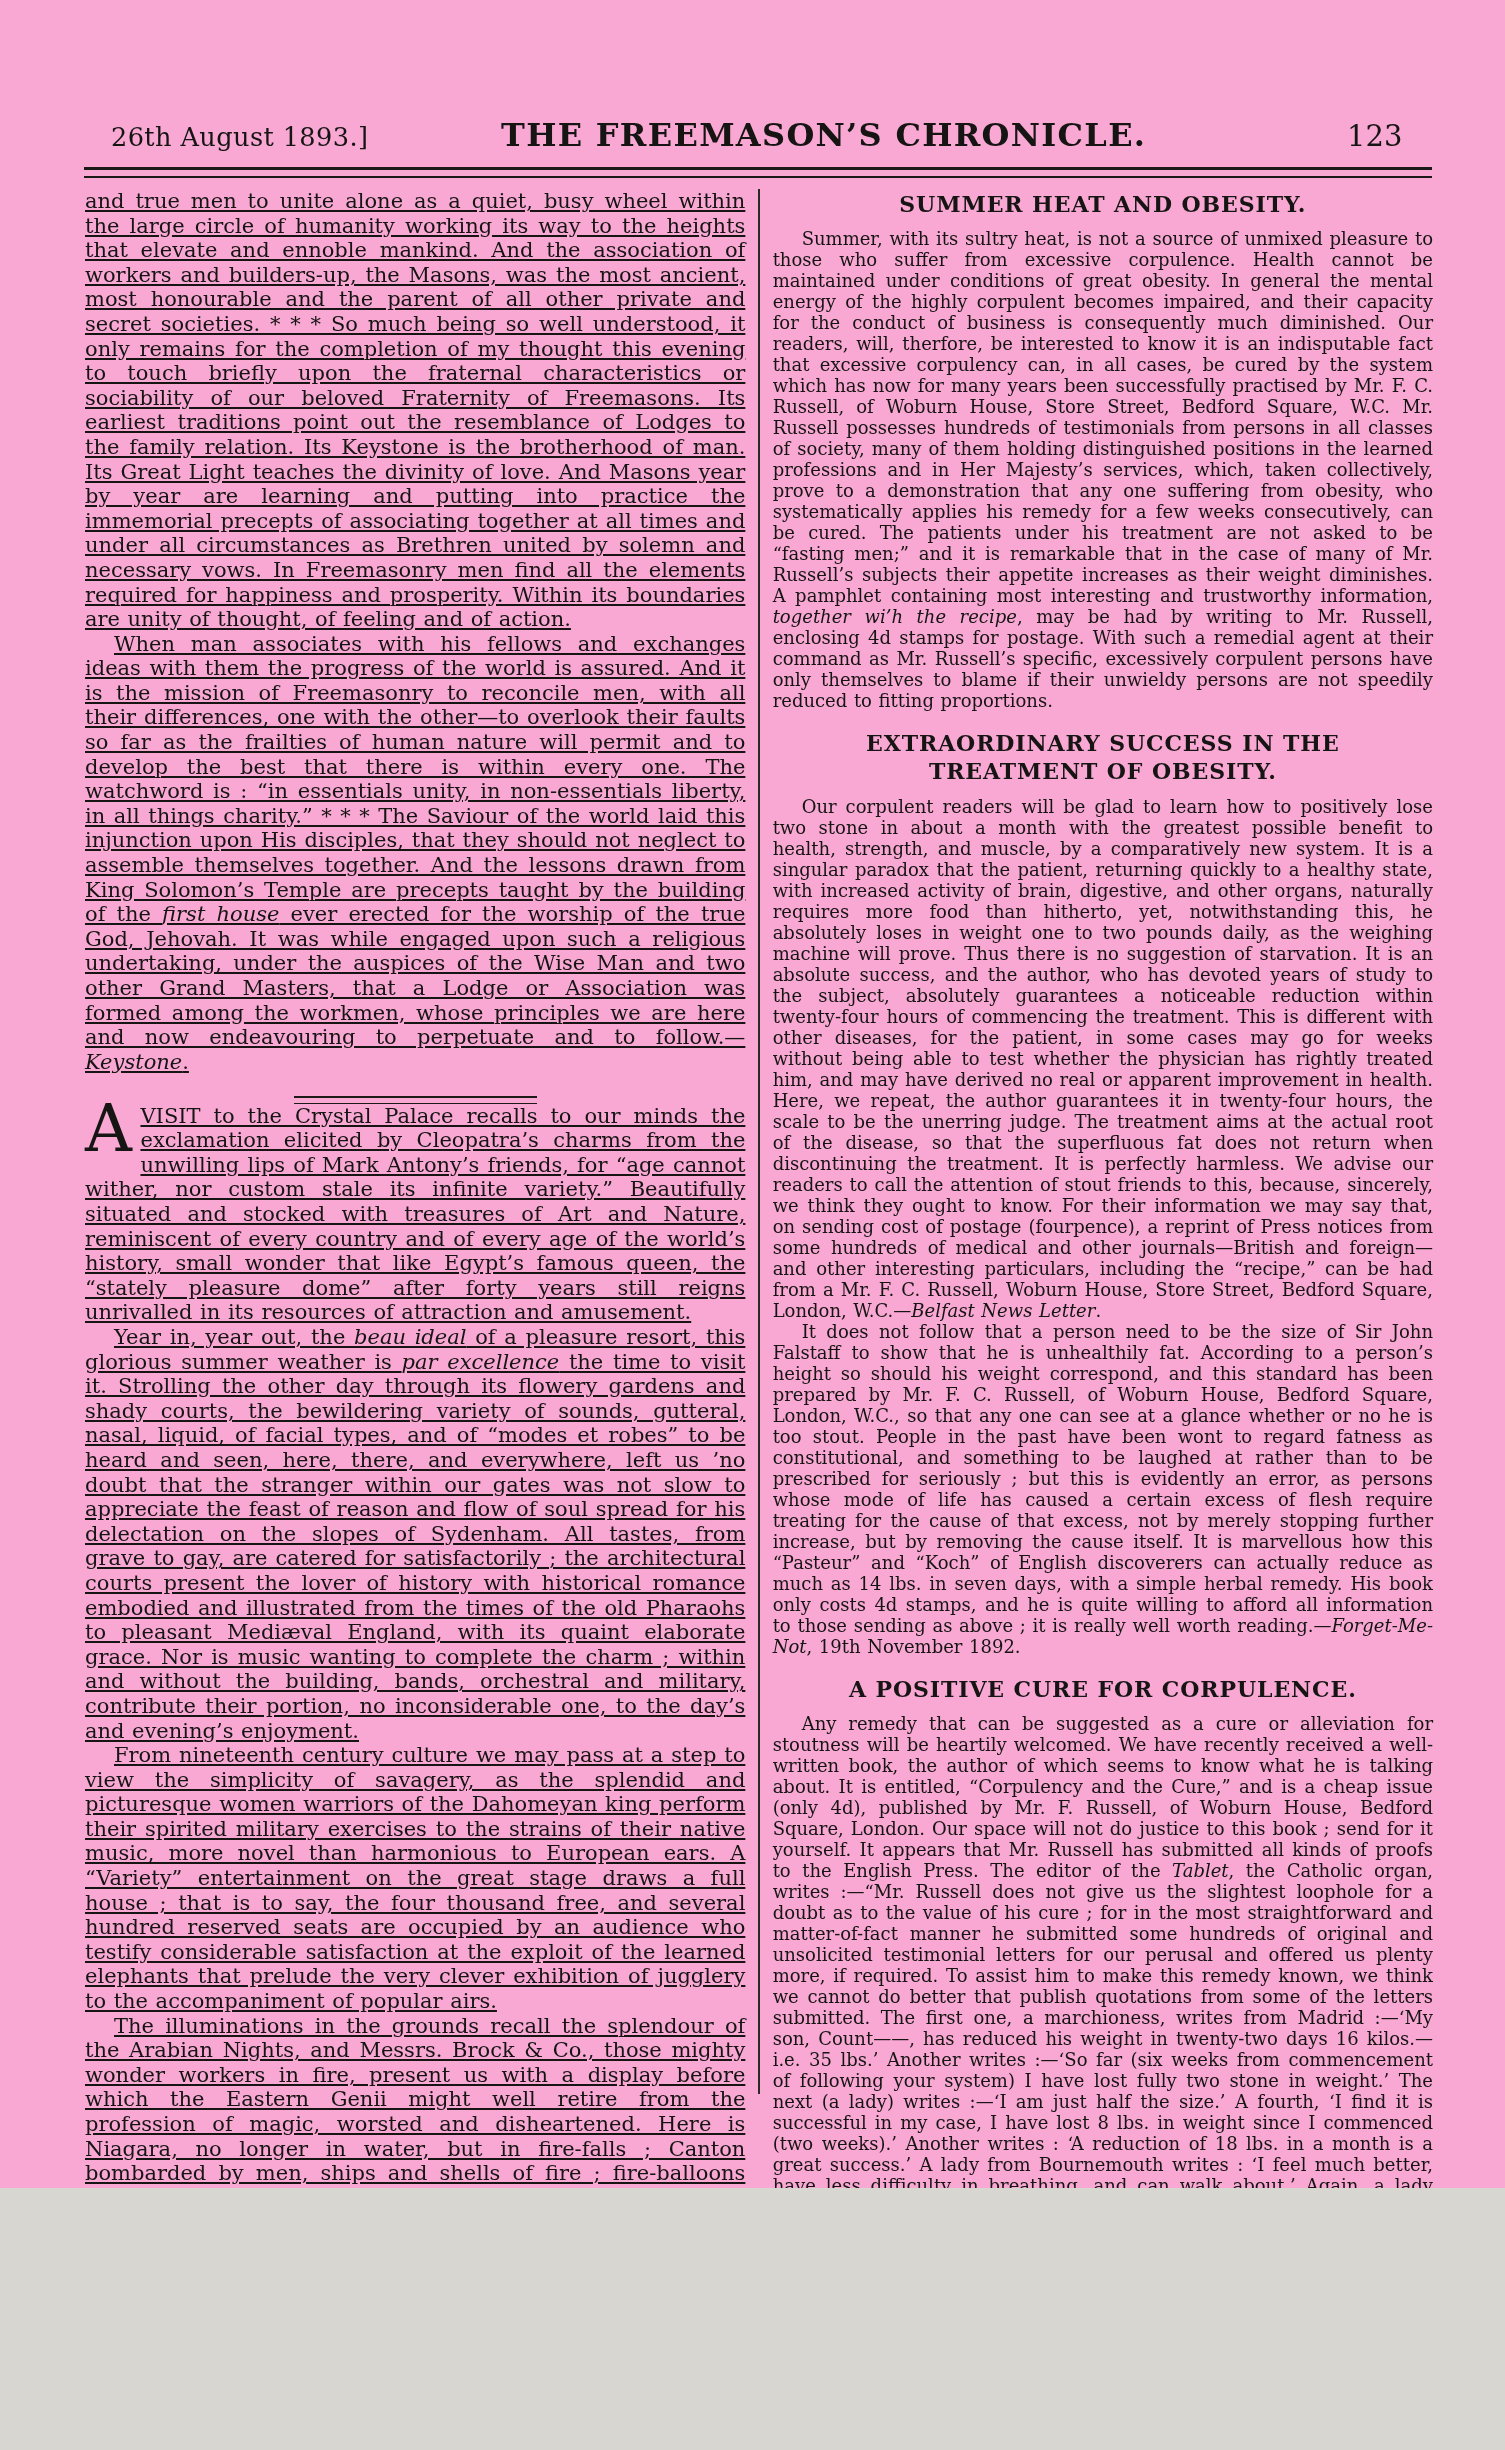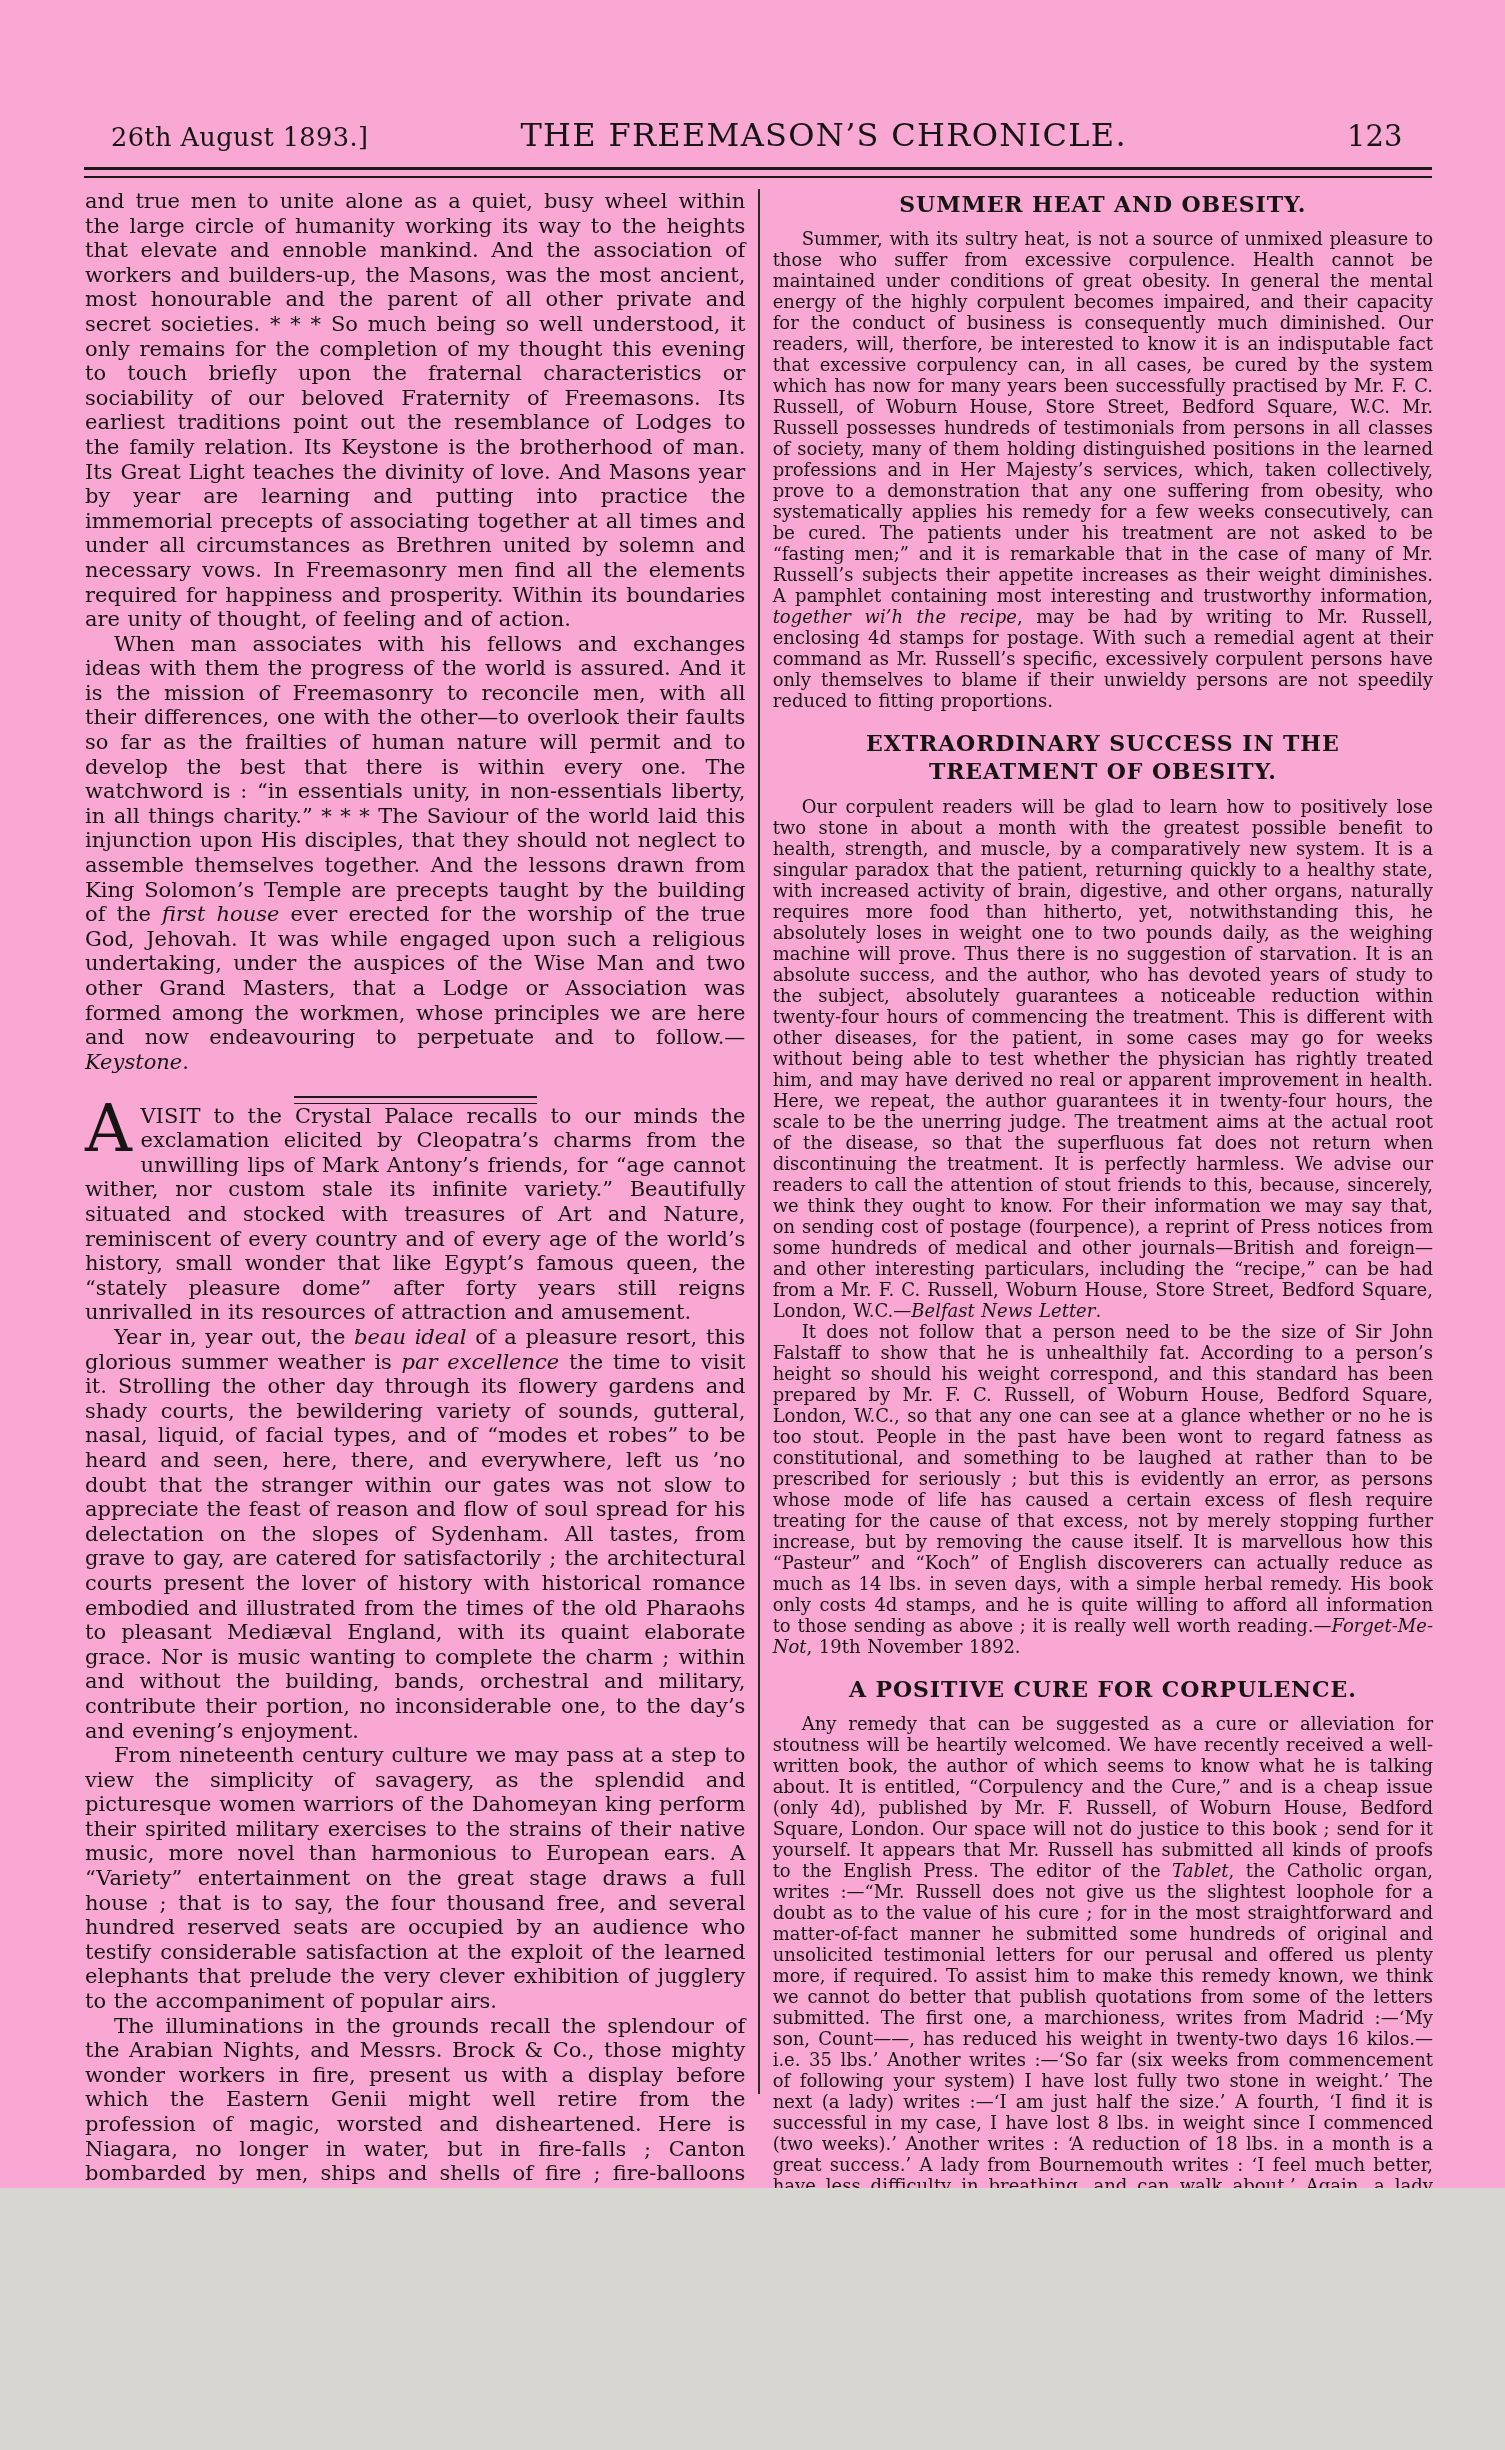--- a/index.html
+++ b/index.html
@@ -11,38 +11,38 @@
     color:#161513;
     font-family:"DejaVu Serif","Liberation Serif",serif;
     overflow:hidden;
   }
   .masthead{
     position:absolute;top:116px;left:89px;right:77px;
     display:flex;justify-content:space-between;align-items:baseline;
   }
   .masthead .date{font-size:25.6px;letter-spacing:0.4px;white-space:nowrap;padding-left:22px;}
   .masthead .title{
-    font-size:32px;font-weight:400;letter-spacing:1.3px;white-space:nowrap;
+    font-size:32px;font-weight:700;letter-spacing:1.3px;white-space:nowrap;
     transform:translateX(-34px);
   }
   .masthead .pagenum{font-size:29px;padding-right:25.6px;}
   .masthead-rule{
     position:absolute;top:167px;left:84px;right:73px;height:6px;
     border-top:3.4px solid #1b1a18;border-bottom:2.6px solid #1b1a18;
   }
   .columns{
     position:absolute;top:189px;left:85px;right:72px;bottom:34px;
     display:flex;
   }
   .col{flex:1 1 0;min-width:0;}
   .col-divider{
     width:1.7px;background:#2a2925;margin:0 12.8px 60px 12.8px;
   }
   
-  .col.left p{font-size:21px;line-height:24.6px;}
+  .col.left p{font-size:21px;line-height:24.6px;text-decoration:underline;}
   
   .col.right p{font-size:18px;line-height:21px;}
   p{
     margin:0;text-align:justify;text-indent:29px;
     word-spacing:0.9px;
   }
   p.flush{text-indent:0;}
   p.has-drop{text-indent:0;}
   h2.article-title{
     text-align:center;font-weight:700;margin:19px 25.6px 10.2px 25.6px;

